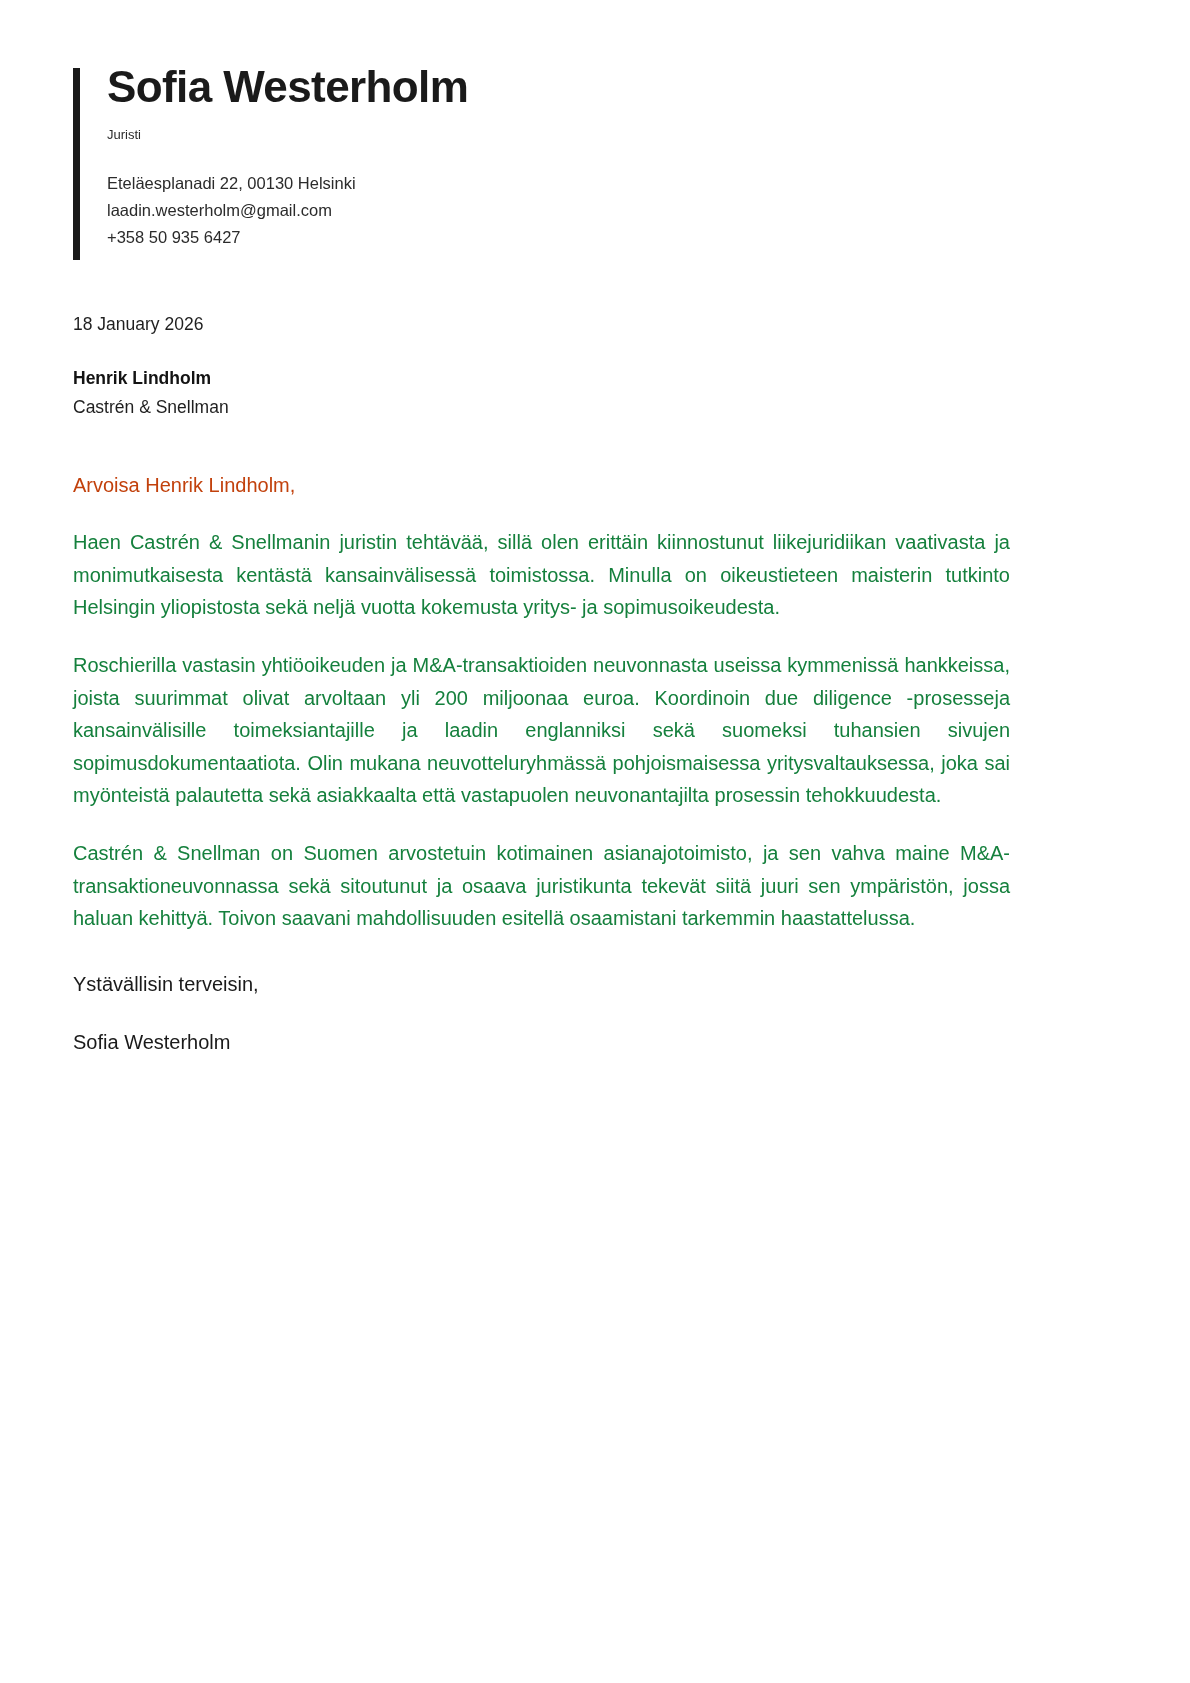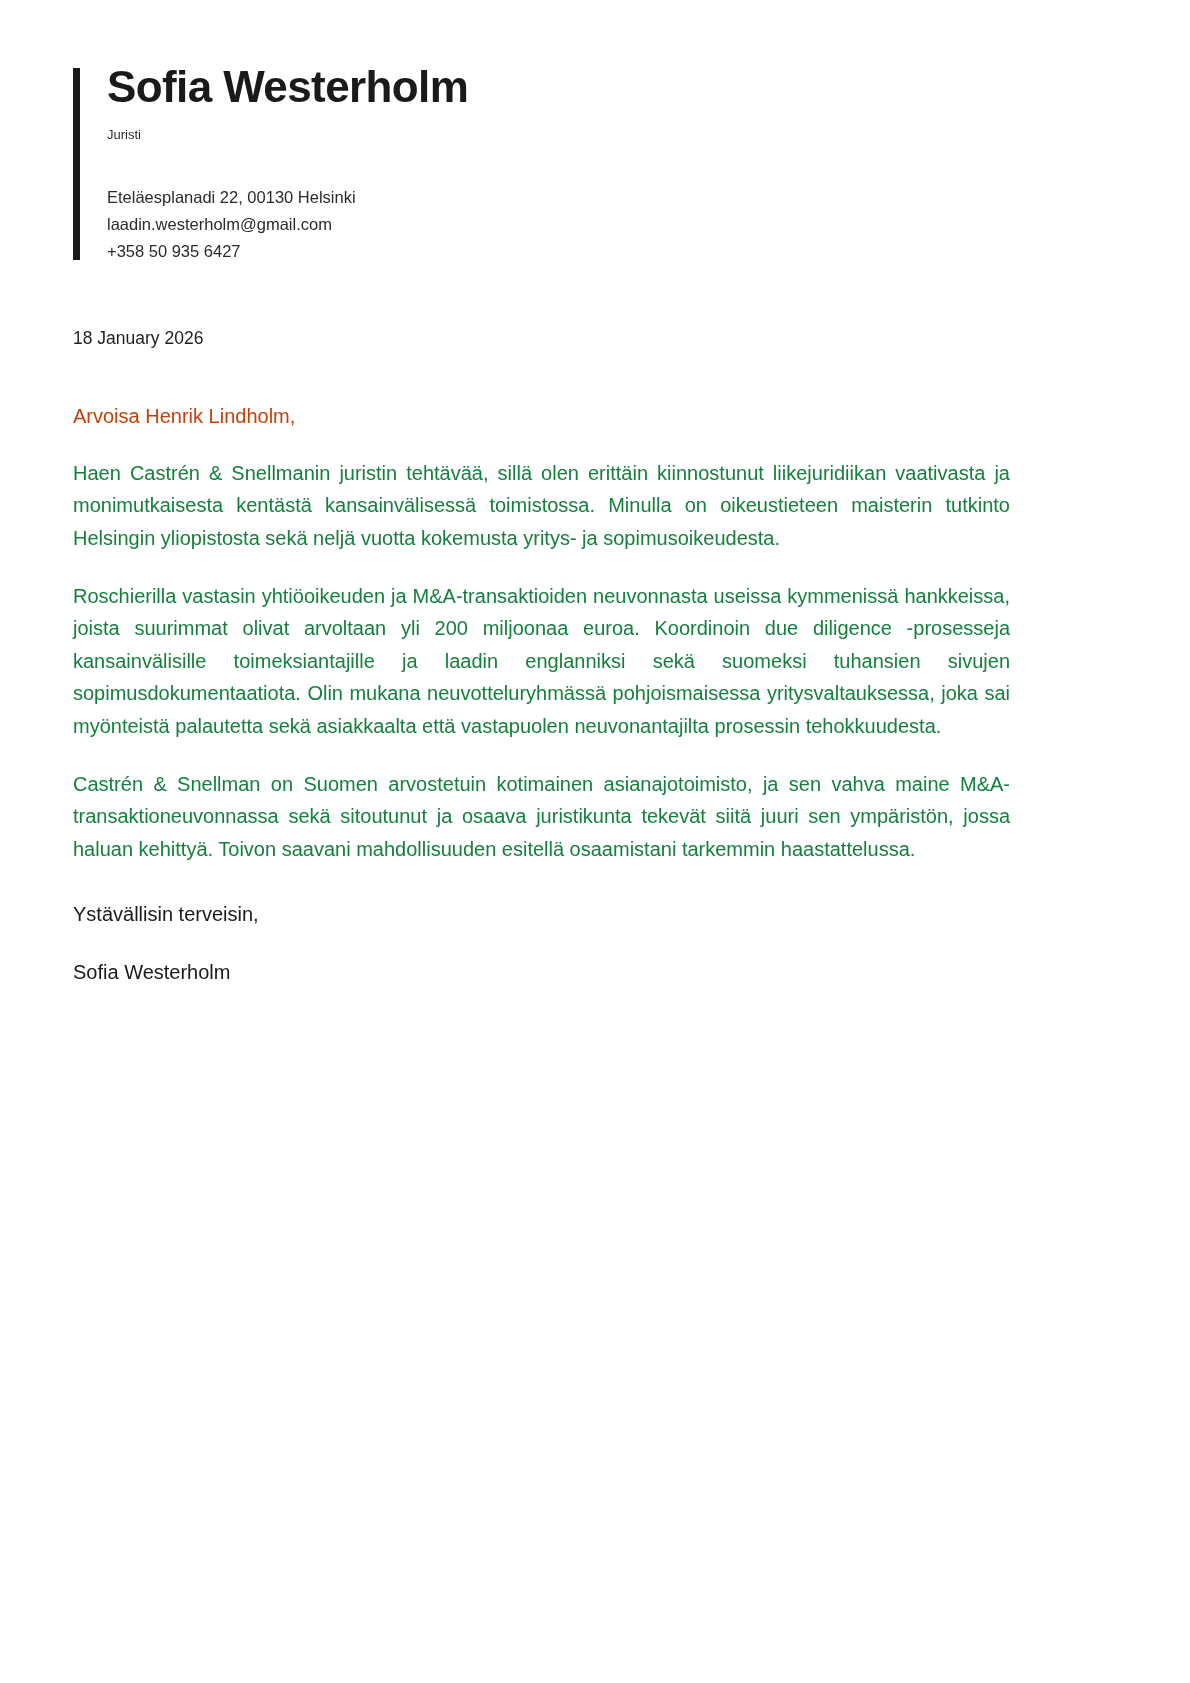--- a/index.html
+++ b/index.html
@@ -50,21 +50,21 @@
     margin: 0;
   }
   .role {
     font-size: 13px;
     font-weight: 400;
     color: #2b2b2b;
     margin-top: 16px;
     line-height: 1.3;
   }
   .contact {
-    margin-top: 40px;
+    margin-top: 26px;
     font-size: 16.5px;
     line-height: 1.62;
     color: #2b2b2b;
   }
   .contact div { white-space: nowrap; }
 
   
   .meta {
     margin-top: 62px;
   }
@@ -134,20 +134,24 @@
       <div class="role">Juristi</div>
       <div class="contact">
         <div>Eteläesplanadi 22, 00130 Helsinki</div>
         <div>laadin.westerholm@gmail.com</div>
         <div>+358 50 935 6427</div>
       </div>
     </div>
 
     <div class="meta">
       <div class="date">18 January 2026</div>
+      <div class="recipient">
+        <div class="recipient-name">Henrik Lindholm</div>
+        <div class="recipient-company">Castrén &amp; Snellman</div>
+      </div>
     </div>
 
     <div class="body">
       <div class="salutation">Arvoisa Henrik Lindholm,</div>
       <p class="para">Haen Castrén &amp; Snellmanin juristin tehtävää, sillä olen erittäin kiinnostunut liikejuridiikan vaativasta ja monimutkaisesta kentästä kansainvälisessä toimistossa. Minulla on oikeustieteen maisterin tutkinto Helsingin yliopistosta sekä neljä vuotta kokemusta yritys- ja sopimusoikeudesta.</p>
       <p class="para">Roschierilla vastasin yhtiöoikeuden ja M&amp;A-transaktioiden neuvonnasta useissa kymmenissä hankkeissa, joista suurimmat olivat arvoltaan yli 200 miljoonaa euroa. Koordinoin due diligence -prosesseja kansainvälisille toimeksiantajille ja laadin englanniksi sekä suomeksi tuhansien sivujen sopimusdokumentaatiota. Olin mukana neuvotteluryhmässä pohjoismaisessa yritysvaltauksessa, joka sai myönteistä palautetta sekä asiakkaalta että vastapuolen neuvonantajilta prosessin tehokkuudesta.</p>
       <p class="para">Castrén &amp; Snellman on Suomen arvostetuin kotimainen asianajotoimisto, ja sen vahva maine M&amp;A-transaktioneuvonnassa sekä sitoutunut ja osaava juristikunta tekevät siitä juuri sen ympäristön, jossa haluan kehittyä. Toivon saavani mahdollisuuden esitellä osaamistani tarkemmin haastattelussa.</p>
       <div class="closing">Ystävällisin terveisin,</div>
       <div class="signature">Sofia Westerholm</div>
     </div>

